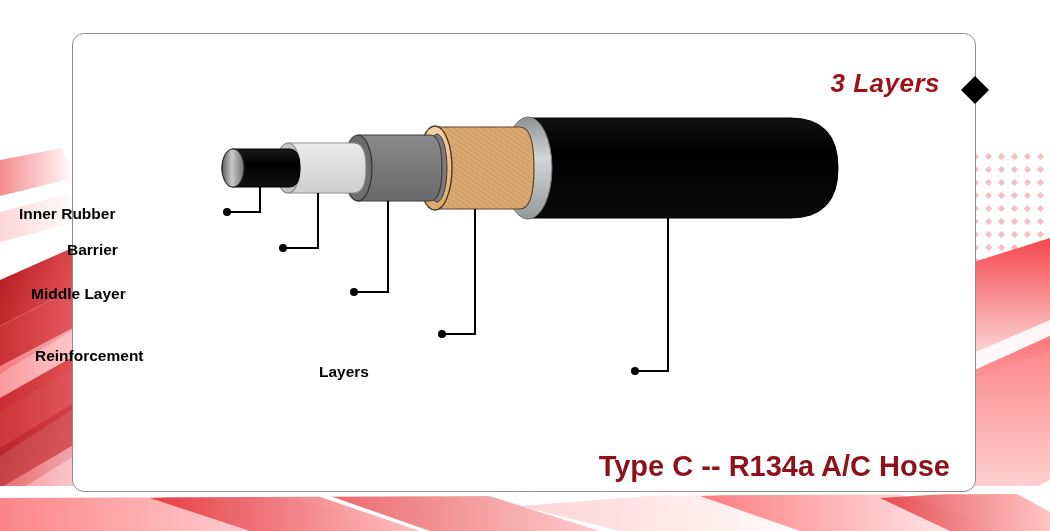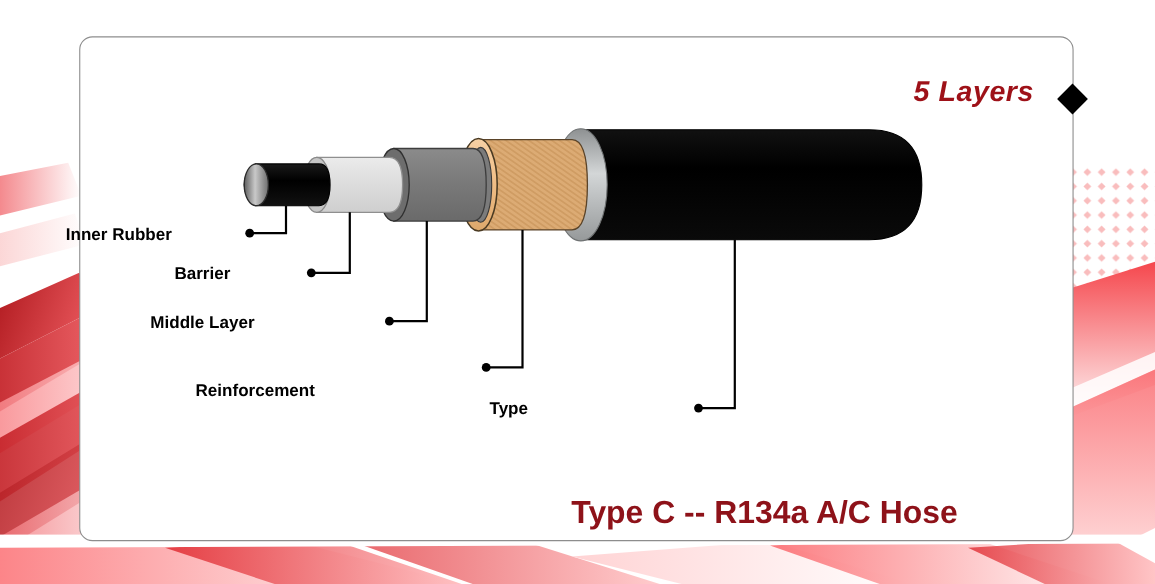--- a/index.html
+++ b/index.html
@@ -65,40 +65,41 @@
     left: 959px;
     top: 74px;
     width: 32px;
     height: 32px;
   }
   .bottom-title {
     position: absolute;
     left: 440px;
     top: 450px;
     width: 510px;
-    text-align: center;
+    text-align: right;
     font-size: 29px;
     font-weight: bold;
     color: #8e1219;
     white-space: nowrap;
   }
   
   .hose {
     position: absolute;
     left: 0;
     top: 0;
   }
   
   .lbl {
     position: absolute;
     font-size: 15.5px;
     font-weight: bold;
     color: #000000;
     white-space: nowrap;
-    text-align: center;
+    text-align: left;
+    padding-left: 19px;
   }
   .lbl-inner-rubber  { left: 0px;   top: 205px; width: 216px; }
   .lbl-barrier       { left: 0px;   top: 241px; width: 272px; margin-left: 48px; }
   .lbl-middle-layer  { left: 12px;   top: 285px; width: 344px; }
   .lbl-reinforcement { left: 16px;   top: 327px; width: 432px; margin-top: 20px; }
   .lbl-cover         { left: 300px; top: 363px; width: 325px; }
 </style>
 </head>
 <body>
 
@@ -253,27 +254,27 @@
     </g>
     <g fill="#000000">
       <circle cx="227" cy="212" r="4"></circle>
       <circle cx="283" cy="248" r="4"></circle>
       <circle cx="354" cy="292" r="4"></circle>
       <circle cx="442" cy="334" r="4"></circle>
       <circle cx="635" cy="371" r="4"></circle>
     </g>
   </svg>
 
-  <div class="layers-title">5 Layers</div>
+  <div class="layers-title">3 Layers</div>
 
   <svg class="diamond" viewBox="0 0 32 32">
     <polygon points="16,2 30,16 16,30 2,16" fill="#000000"></polygon>
   </svg>
 
   <div class="lbl lbl-inner-rubber">Inner Rubber</div>
   <div class="lbl lbl-barrier">Barrier</div>
   <div class="lbl lbl-middle-layer">Middle Layer</div>
   <div class="lbl lbl-reinforcement">Reinforcement</div>
-  <div class="lbl lbl-cover">Type</div>
+  <div class="lbl lbl-cover">Layers</div>
 
   <div class="bottom-title">Type C -- R134a A/C Hose</div>
 
 </div>
 
 </body></html>

